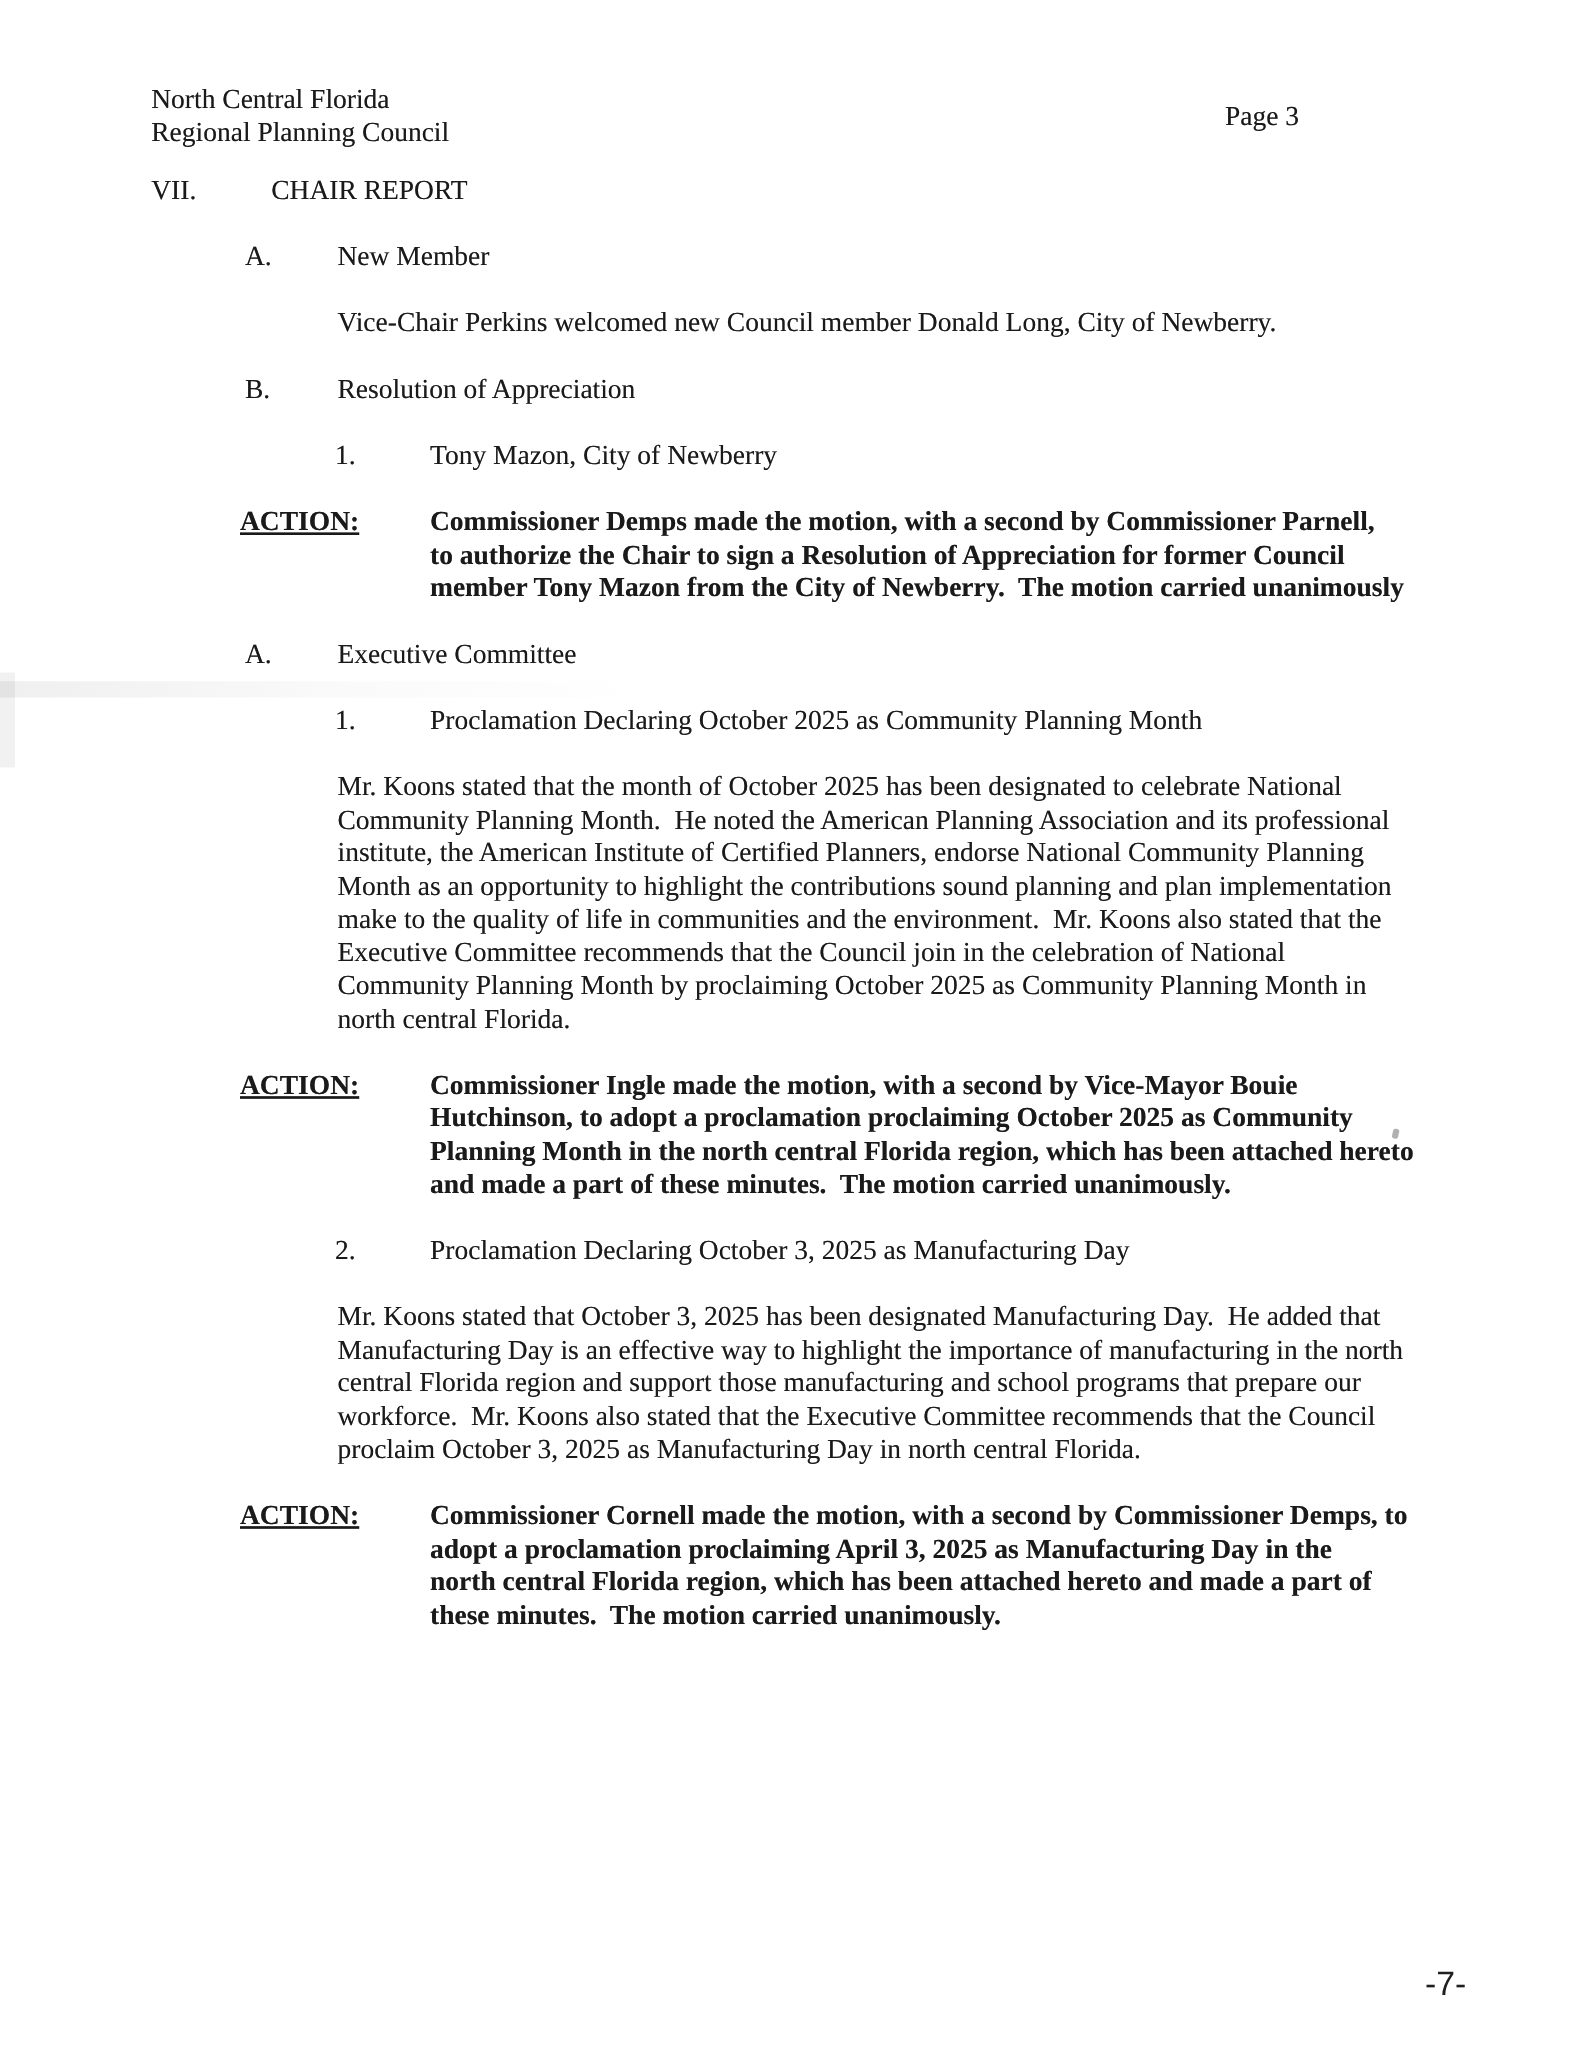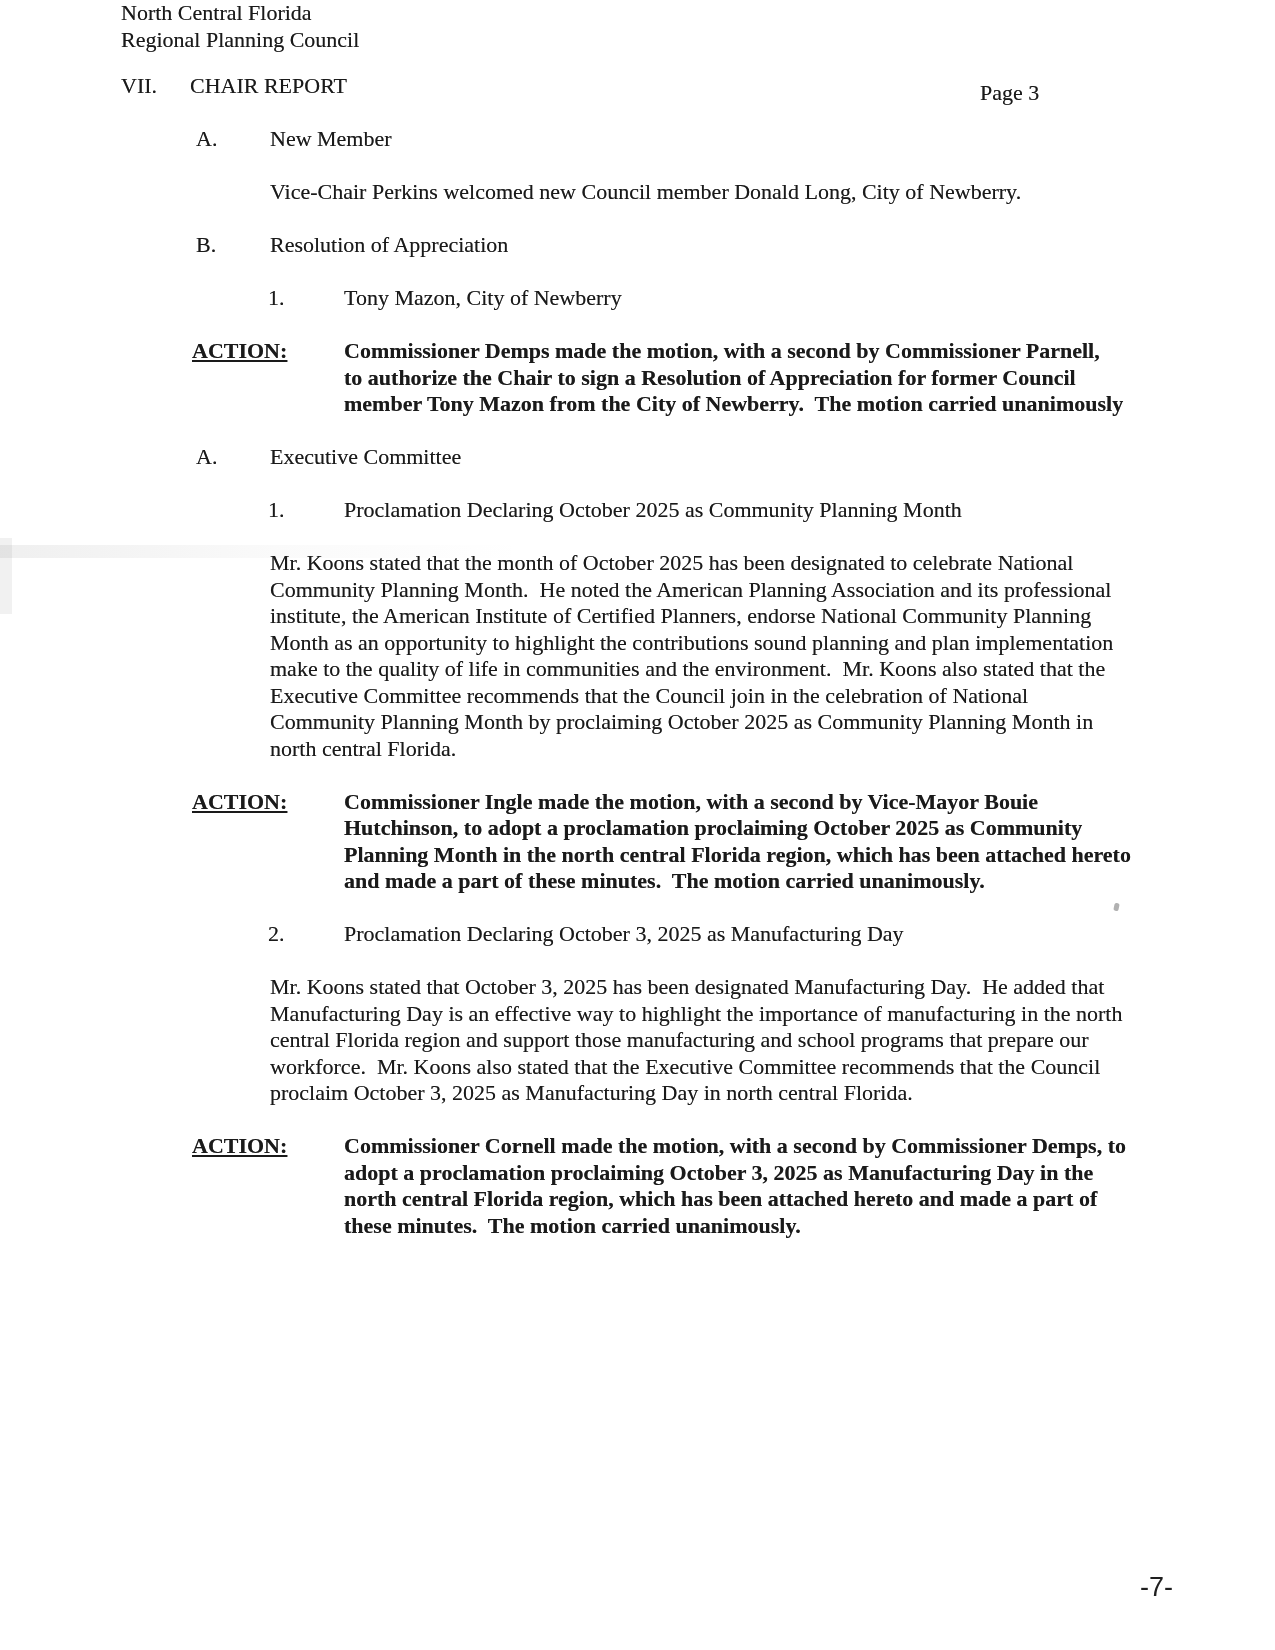--- a/index.html
+++ b/index.html
@@ -8,27 +8,27 @@
     width:1275px; height:1650px;
     margin:0 auto;
     background:#ffffff;
     font-family:"Liberation Serif","DejaVu Serif",serif;
     font-size:22px;
     line-height:26.5px;
     color:#1a1a1a;
     overflow:hidden;
     text-shadow:0 0 0.5px rgba(26,26,26,0.55);
   }
-  .content { }
+  .content { padding-top:66px; }
 
   .header-left { margin-left:121px; }
   .page-label { position:absolute; left:980px; top:80px; }
 
   .block { margin-top:26.5px; }
-  .first-section { margin-top:20px; }
+  .first-section { margin-top:20px;gap:27px; }
 
   .section { display:flex; margin-left:121px; }
   .section .lbl { width:69px; flex:none; }
 
   .item { display:flex; margin-left:196px; }
   .item .lbl { width:74px; flex:none; }
 
   .subitem { display:flex; margin-left:268px; }
   .subitem .lbl { width:76px; flex:none; }
 
@@ -143,21 +143,21 @@
 
     <div class="block para">Mr. Koons stated that October 3, 2025 has been designated Manufacturing Day.  He added that
 Manufacturing Day is an effective way to highlight the importance of manufacturing in the north
 central Florida region and support those manufacturing and school programs that prepare our
 workforce.  Mr. Koons also stated that the Executive Committee recommends that the Council
 proclaim October 3, 2025 as Manufacturing Day in north central Florida.</div>
 
     <div class="block action">
       <span class="lbl">ACTION:</span>
       <span class="txt">Commissioner Cornell made the motion, with a second by Commissioner Demps, to
-adopt a proclamation proclaiming October 3, 2025 as Manufacturing Day in the
+adopt a proclamation proclaiming April 3, 2025 as Manufacturing Day in the
 north central Florida region, which has been attached hereto and made a part of
 these minutes.  The motion carried unanimously.</span>
     </div>
   </div>
 
   <div class="footer-page-num">-7-</div>
 
 </div>
 
 </body></html>

